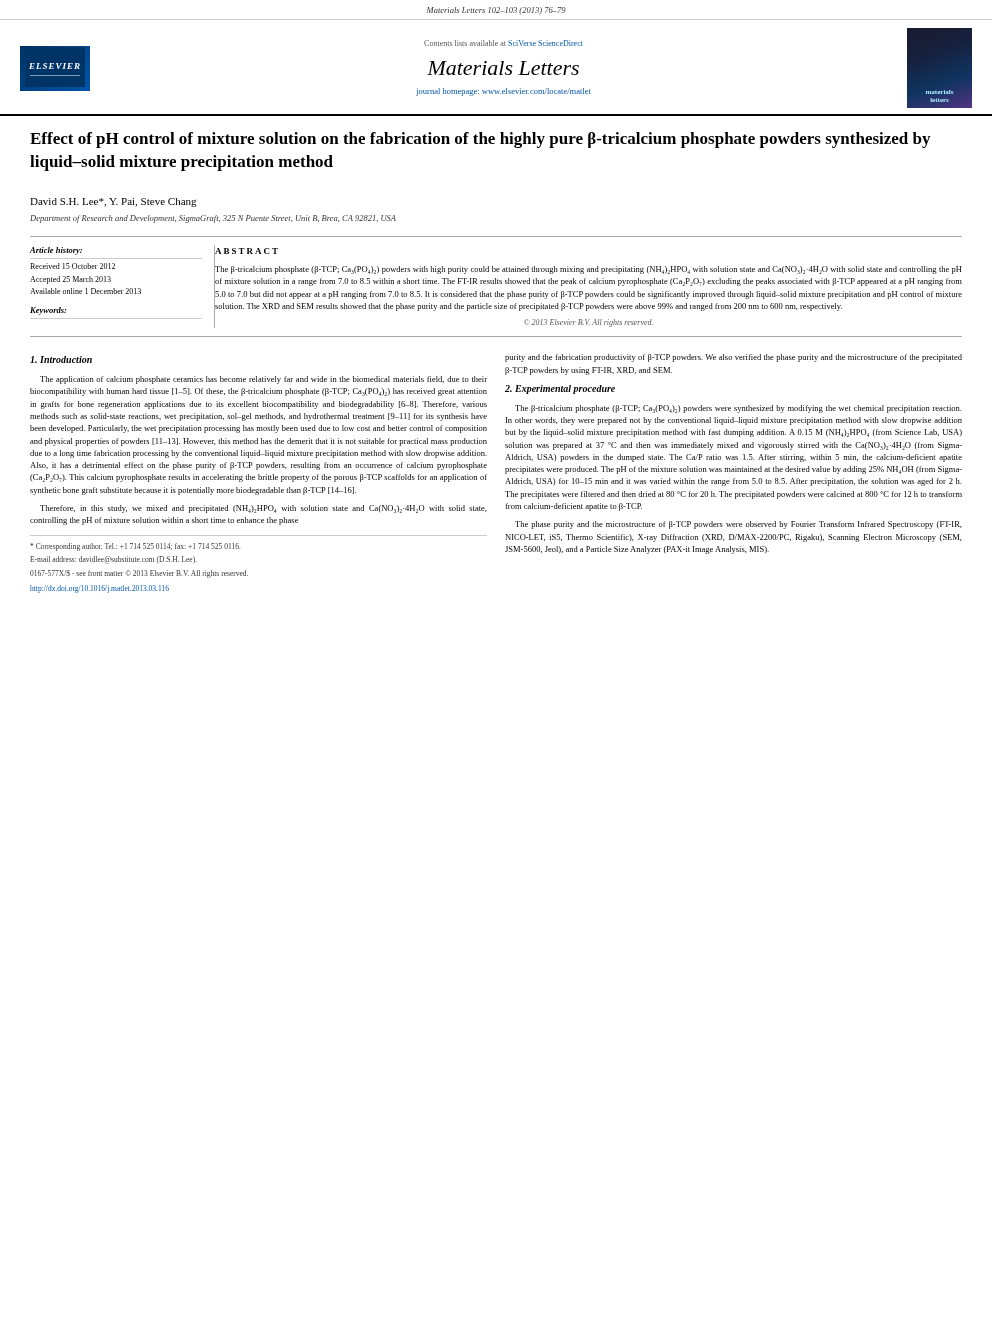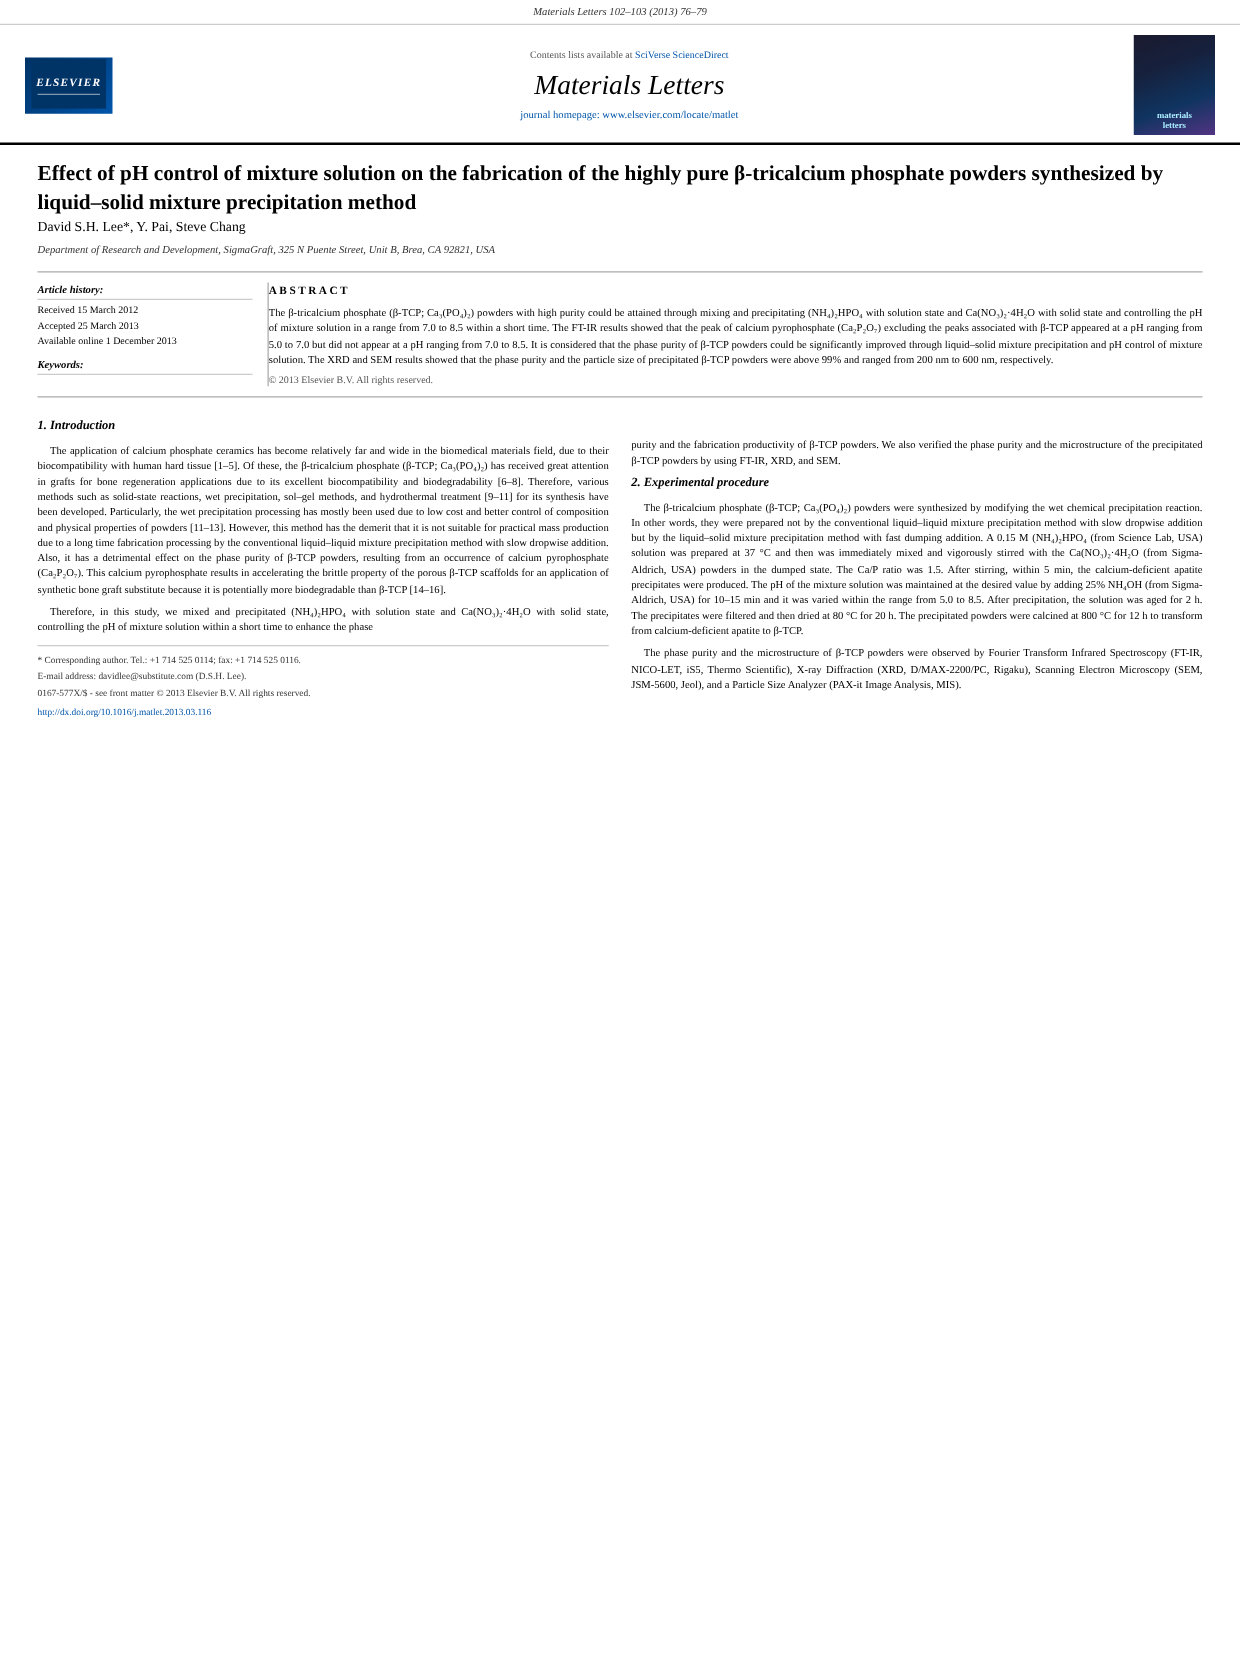--- a/index.html
+++ b/index.html
@@ -106,21 +106,21 @@
     
     .main-content {
       padding: 12px 30px 20px 30px;
     }
 
     
     .article-title {
       font-size: 17px;
       font-weight: bold;
       line-height: 1.35;
-      margin-bottom: 1px;
+      margin-bottom: 20px;
       color: #000;
     }
 
     
     .authors {
       font-size: 11px;
       margin-bottom: 3px;
       color: #000;
     }
     .affiliation {
@@ -183,30 +183,30 @@
       color: #000;
     }
     .abstract-text {
       font-size: 8.5px;
       line-height: 1.45;
       text-align: justify;
       color: #000;
     }
     .copyright-line {
       font-size: 8px;
-      text-align: left;
+      text-align: center;
       color: #555;
       margin-top: 5px;
+      font-style: italic;
     }
 
     
     .body-columns {
       display: flex;
       gap: 18px;
-      align-items: center;
     }
     .body-col {
       flex: 1;
       font-size: 8.5px;
       line-height: 1.45;
       text-align: justify;
       color: #000;
     }
     .section-heading {
       font-size: 10px;
@@ -291,21 +291,21 @@
     <div class="authors">
       <span>David S.H. Lee*, Y. Pai, Steve Chang</span>
     </div>
 
     <div class="affiliation">Department of Research and Development, SigmaGraft, 325 N Puente Street, Unit B, Brea, CA 92821, USA</div>
 
     <div class="two-col">
       <div class="article-info">
         <div class="article-info-section">
           <div class="info-heading">Article history:</div>
-          <span class="info-value">Received 15 March 2012</span>
+          <span class="info-value">Received 15 October 2012</span>
           <span class="info-value">Accepted 25 March 2013</span>
           <span class="info-value">Available online 1 December 2013</span>
         </div>
         <div class="article-info-section">
           <div class="info-heading">Keywords:</div>
         </div>
       </div>
 
       <div class="abstract-col">
         <div class="abstract-heading">ABSTRACT</div>

